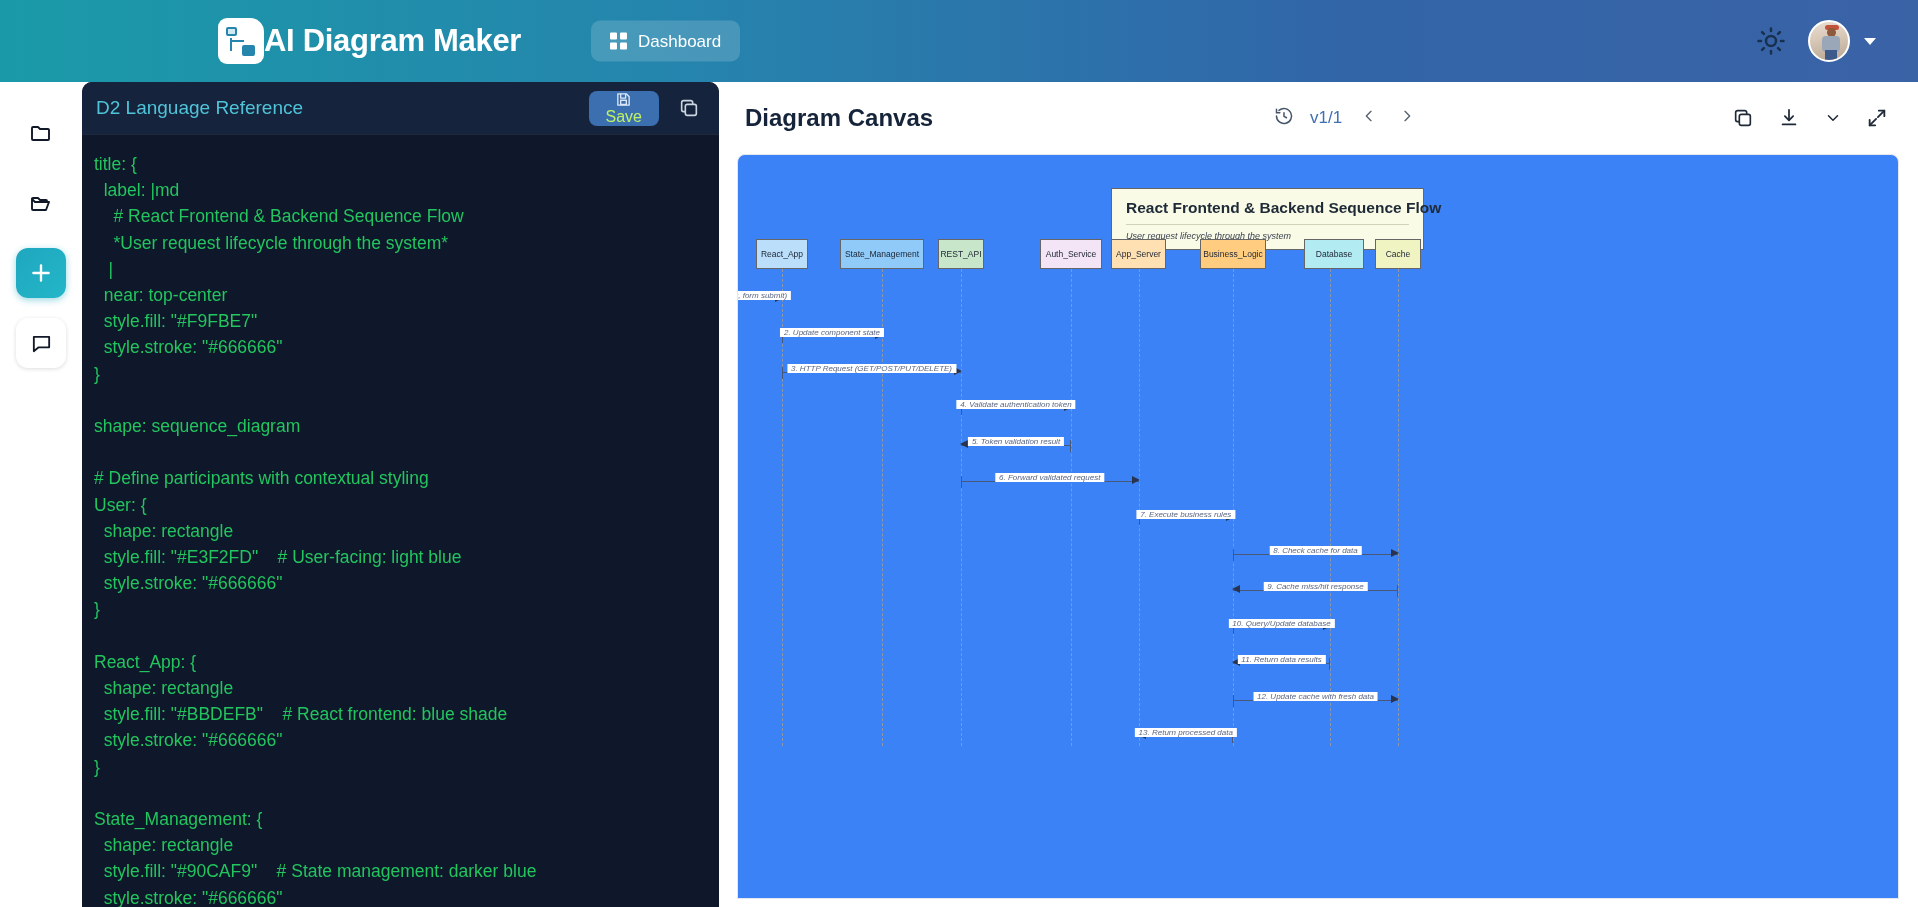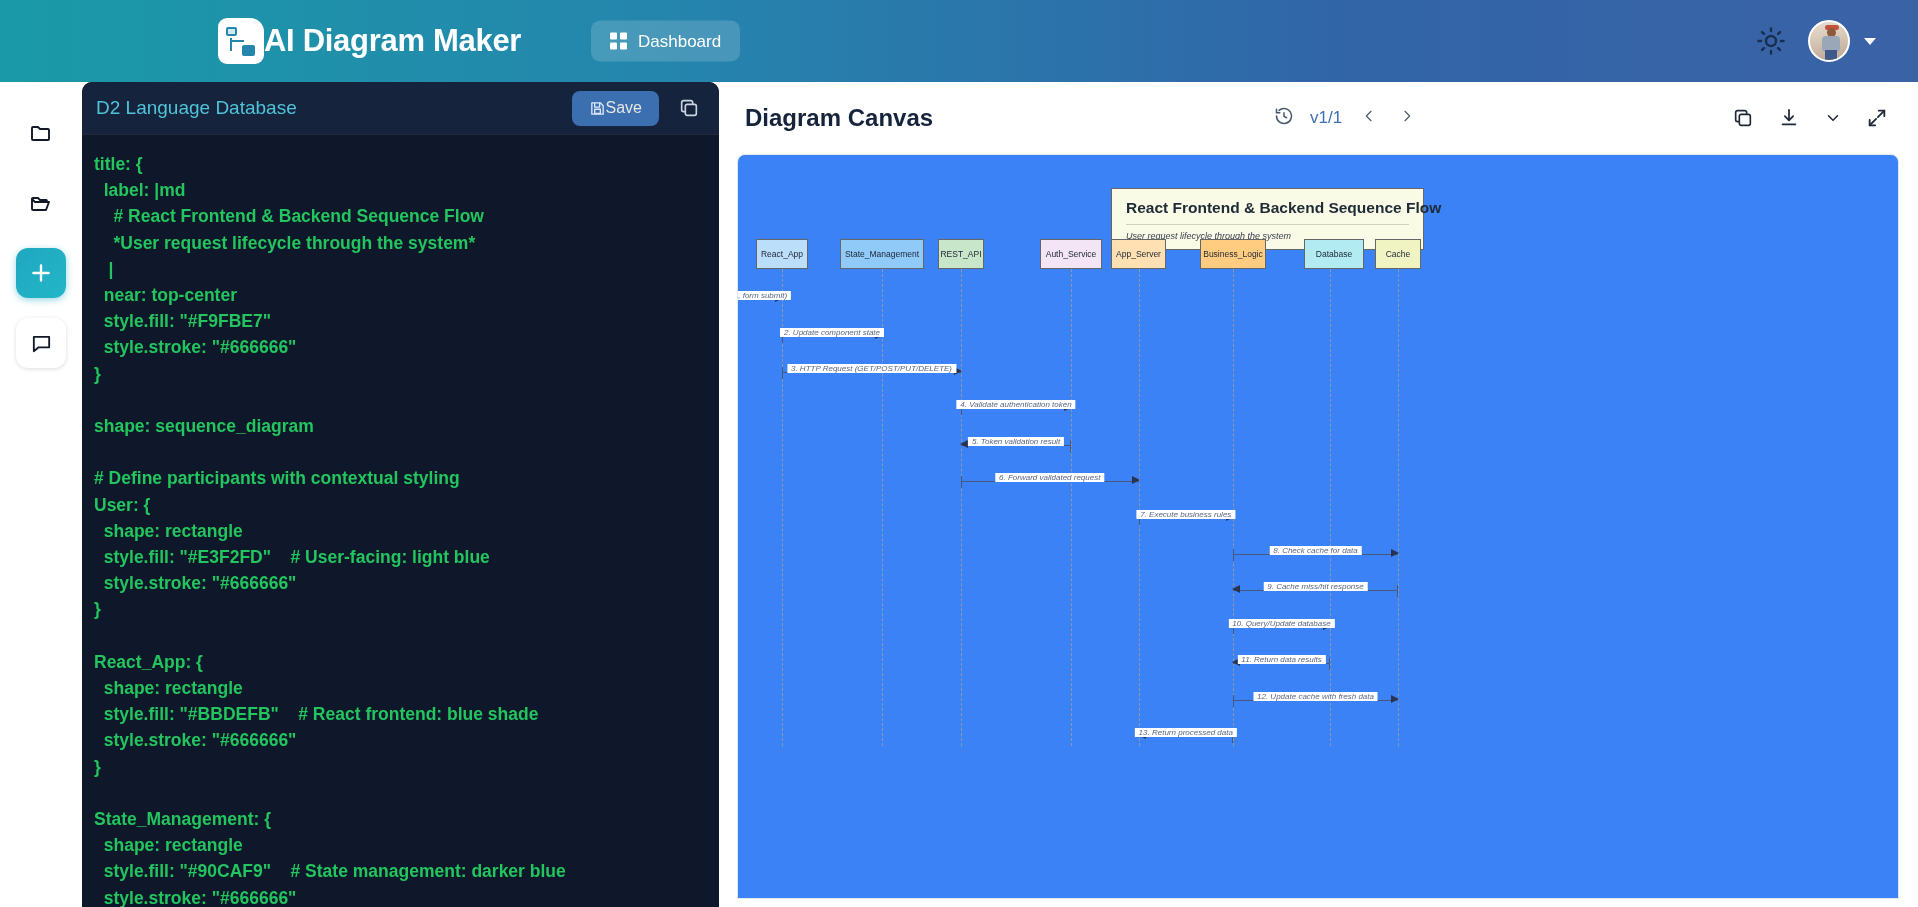--- a/index.html
+++ b/index.html
@@ -106,34 +106,33 @@
   .editor-head {
     height: 53px; display: flex; align-items: center;
     padding: 0 16px 0 14px;
     border-bottom: 1px solid #1e293b;
     background: #16233c;
   }
   .editor-title {
     color: #4fc4d8; font-size: 19px; flex: 1; white-space: nowrap;
   }
   .save-btn {
-    background: #3b6fb0; color: #e5e5e5; border-radius: 8px;
+    background: #3b6fb0; color: #bef264; border-radius: 8px;
     height: 35px; display: flex; align-items: center; gap: 0;
-    padding: 0 17px; font-size: 16px; cursor: pointer;
+    padding: 0 17px; font-size: 16px; cursor: pointer; flex-direction: column;
   }
   .copy-btn { margin-left: 16px; width: 28px; height: 28px; cursor: pointer; display:flex; align-items:center; justify-content:center;}
   .code-area {
     padding: 16px 0 0 0; height: 772px; overflow: hidden;
     background: #0f172a;
   }
   .code-line {
     color: #22c55e; font-size: 17.5px; line-height: 26.2px;
     white-space: pre; padding-left: 12px;
     font-family: "Liberation Sans", sans-serif;
-    font-weight: bold;
   }
 
   
   .canvas-side {
     position: absolute; left: 719px; top: 82px;
     width: 1199px; height: 825px; background: #ffffff;
   }
   .canvas-toolbar {
     height: 72px; display: flex; align-items: center;
     padding: 0 38px 0 26px; position: relative;
@@ -277,21 +276,21 @@
 
   <div class="rail-btn card">
     <svg width="23" height="23" viewBox="0 0 24 24" fill="none" stroke="#111827" stroke-width="1.9" stroke-linejoin="round">
       <path d="M4 5h16v11H9l-5 4z"></path>
     </svg>
   </div>
 </div>
 
 <div class="editor-panel">
   <div class="editor-head">
-    <div class="editor-title">D2 Language Database</div>
+    <div class="editor-title">D2 Language Reference</div>
     <div class="save-btn">
       <svg width="17" height="17" viewBox="0 0 24 24" fill="none" stroke="#dbe7f8" stroke-width="1.9" stroke-linejoin="round">
         <path d="M4 4h12l4 4v12H4z"></path>
           <path d="M8 4v6h7V4"></path>
           <rect x="8" y="13" width="8" height="6"></rect>
       </svg>
       <span>Save</span>
     </div>
     <div class="copy-btn">
       <svg width="22" height="22" viewBox="0 0 24 24" fill="none" stroke="#cbd5e1" stroke-width="1.8" stroke-linejoin="round">

